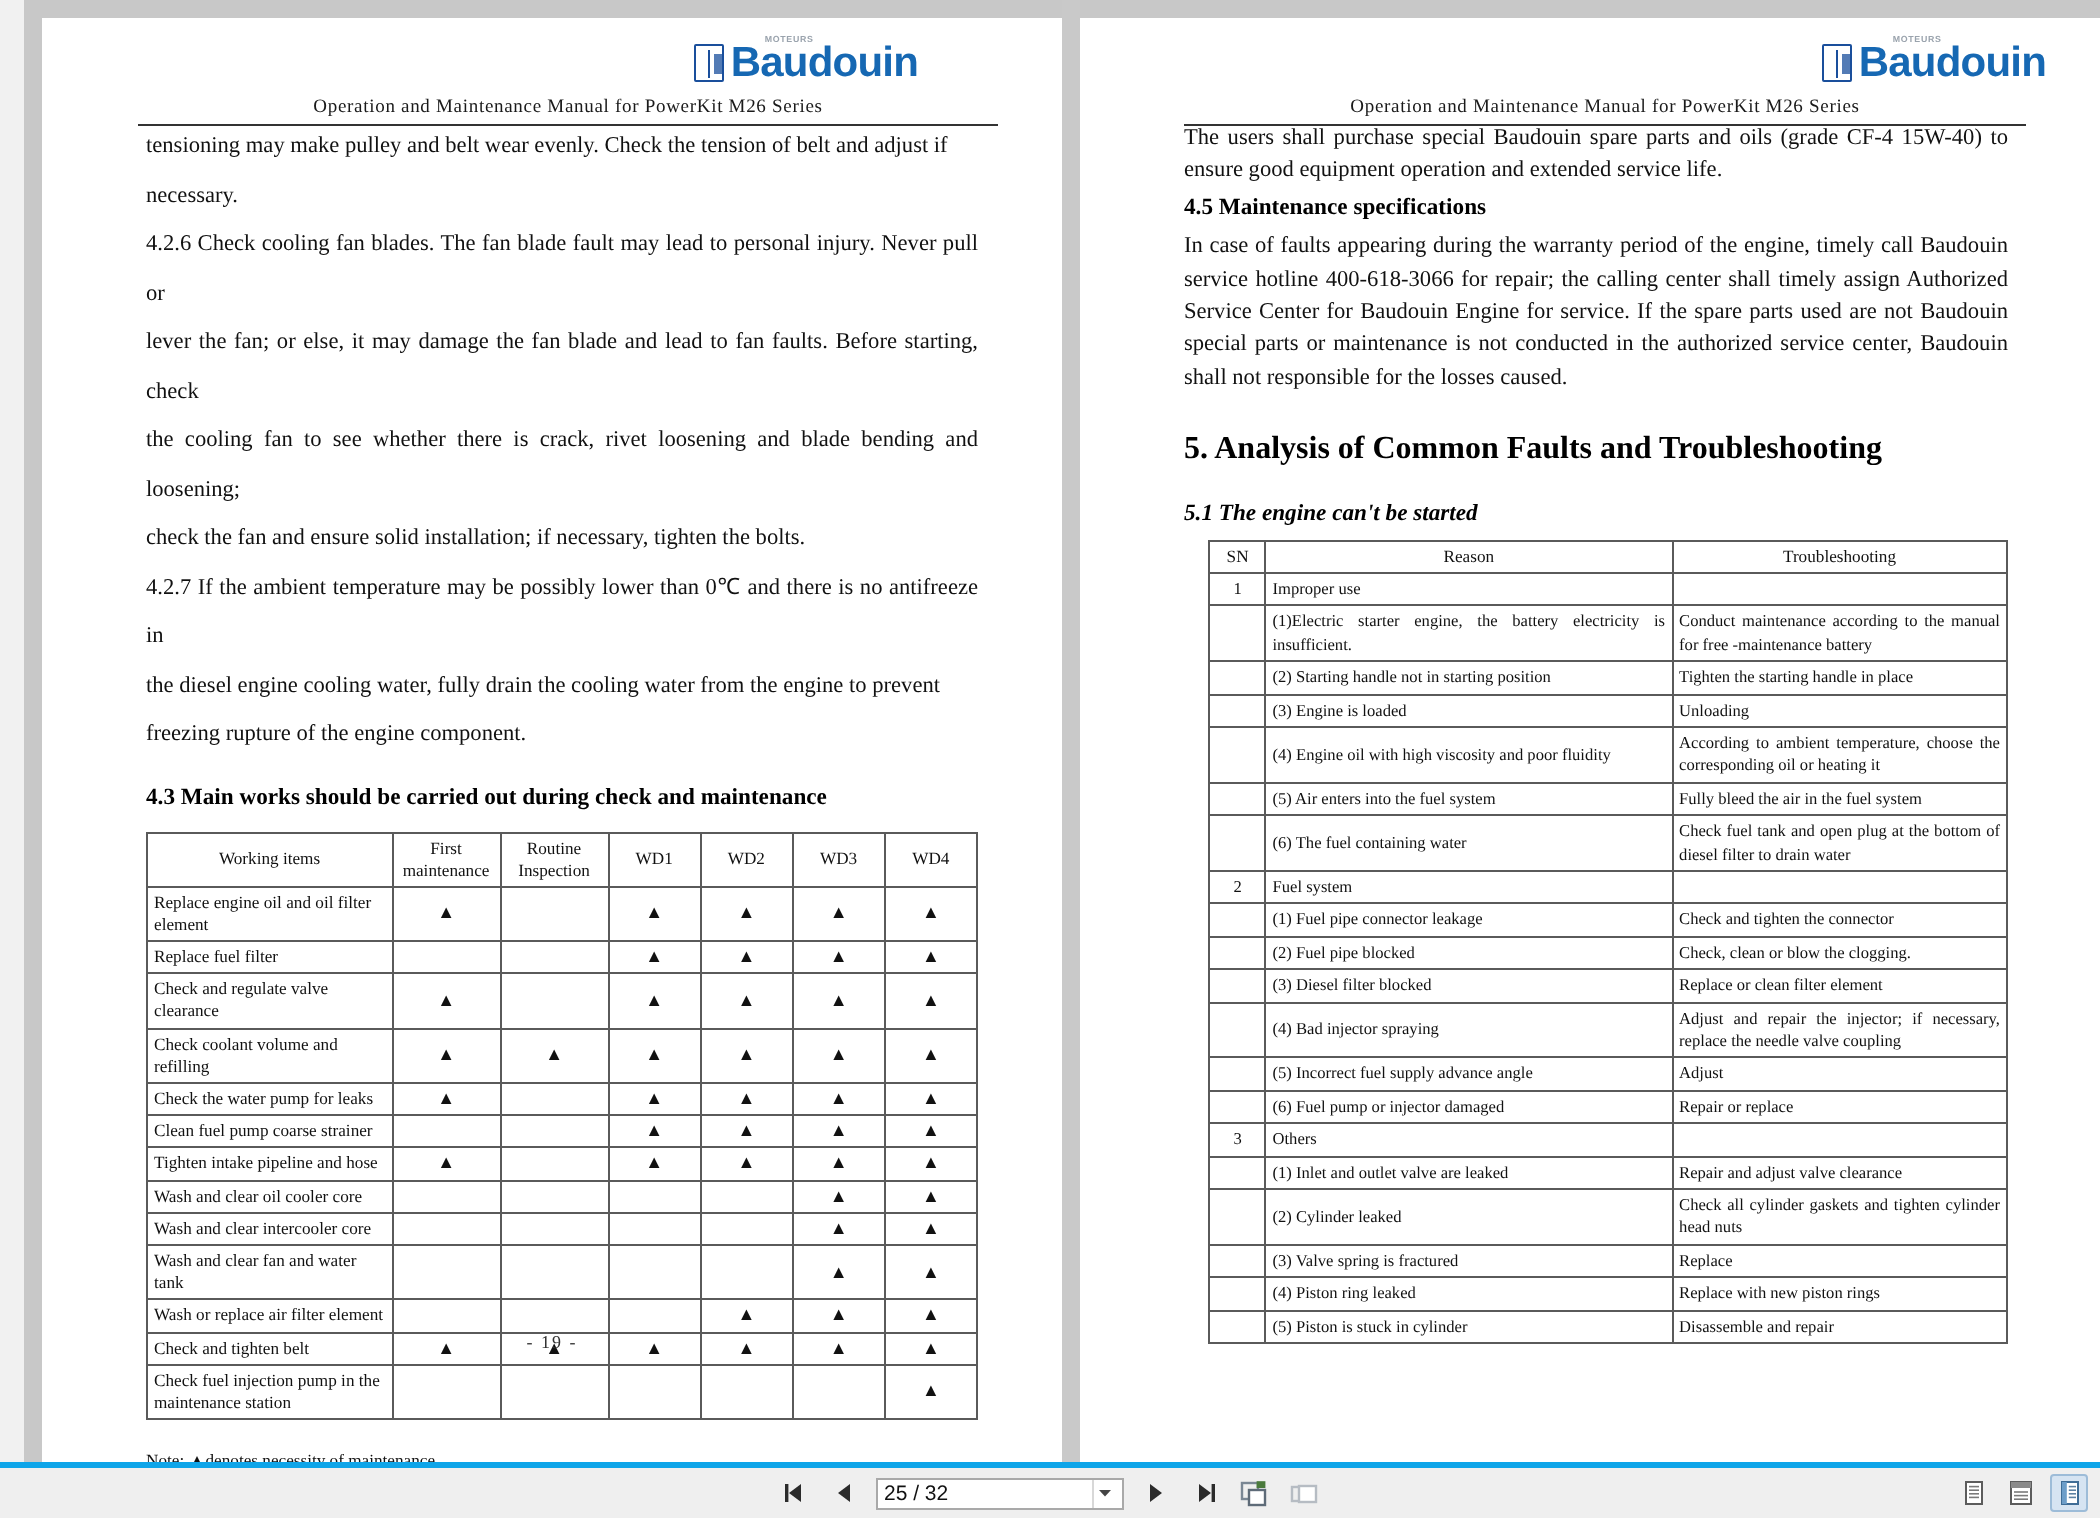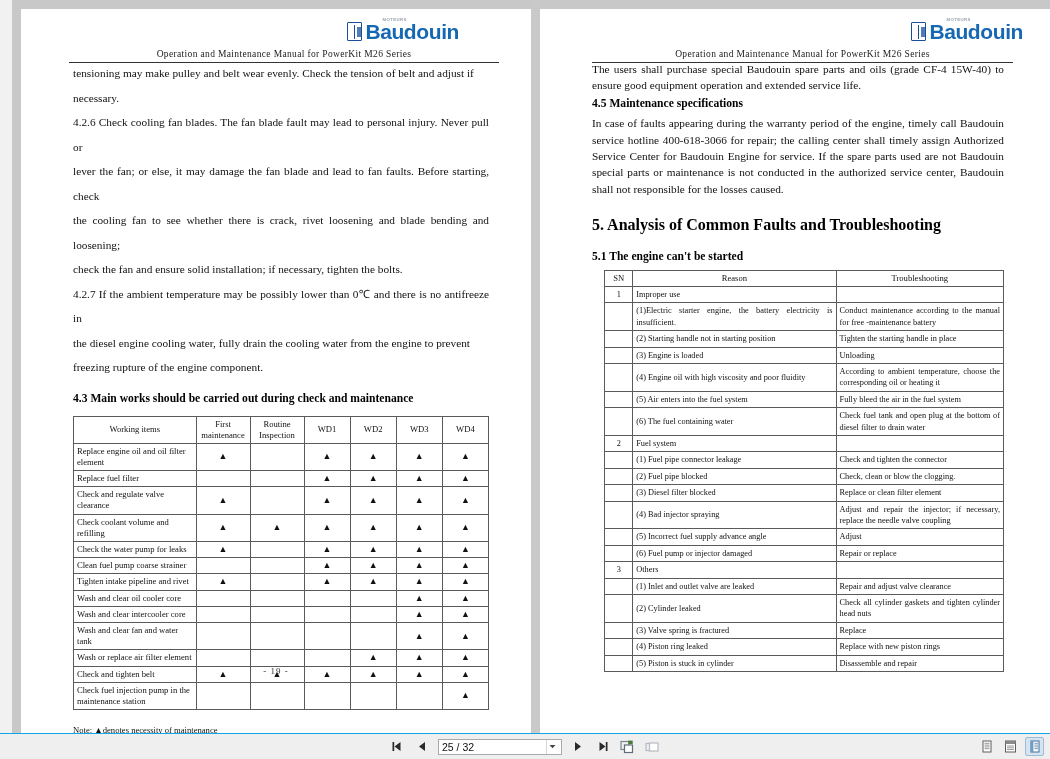--- a/index.html
+++ b/index.html
@@ -89,21 +89,21 @@
   .ft td.just{text-align:justify;text-justify:inter-word;}
 
   .pagenum{
     position:absolute;bottom:58px;left:0;right:0;text-align:center;
     font-size:9px;color:#333;letter-spacing:1px;
   }
 
   
   .toolbar{
     position:absolute;left:0;bottom:0;width:1050px;height:25px;
-    background:#efefef;border-top:1px solid #0ea5e9;
+    background:#efefef;border-top:3px solid #0ea5e9;
     display:flex;align-items:center;
   }
   .tb-center{
     position:absolute;left:0;right:0;display:flex;align-items:center;
     justify-content:center;gap:6px;
   }
   .tb-right{position:absolute;right:6px;display:flex;align-items:center;gap:5px;}
   .ibtn{
     width:17px;height:17px;display:flex;align-items:center;justify-content:center;
     color:#3c3c3c;cursor:default;border:1px solid transparent;border-radius:2px;
@@ -228,21 +228,21 @@
                 <tr>
                   <td class="item">Clean fuel pump coarse strainer</td>
                   <td class="mark"></td>
                   <td class="mark"></td>
                   <td class="mark">▲</td>
                   <td class="mark">▲</td>
                   <td class="mark">▲</td>
                   <td class="mark">▲</td>
                 </tr>
                 <tr>
-                  <td class="item">Tighten intake pipeline and rivet</td>
+                  <td class="item">Tighten intake pipeline and hose</td>
                   <td class="mark">▲</td>
                   <td class="mark"></td>
                   <td class="mark">▲</td>
                   <td class="mark">▲</td>
                   <td class="mark">▲</td>
                   <td class="mark">▲</td>
                 </tr>
                 <tr>
                   <td class="item">Wash and clear oil cooler core</td>
                   <td class="mark"></td>
@@ -324,21 +324,21 @@
         </div>
 
         <div class="runhead" style="left:52px;right:40px;">Operation  and  Maintenance  Manual  for  PowerKit  M26  Series</div>
 
         <div class="body-col" style="left:52px;width:412px;">
           <div class="p" style="line-height:16.2px;">The users shall purchase special Baudouin spare parts and oils (grade CF-4 15W-40) to ensure good equipment operation and extended service life.</div>
           <div class="h" style="margin:1px 0 1px;">4.5 Maintenance specifications</div>
           <div class="p" style="line-height:16.3px;">In case of faults appearing during the warranty period of the engine, timely call Baudouin service hotline 400-618-3066 for repair; the calling center shall timely assign Authorized Service Center for Baudouin Engine for service. If the spare parts used are not Baudouin special parts or maintenance is not conducted in the authorized service center, Baudouin shall not responsible for the losses caused.</div>
 
           <div class="h-big">5. Analysis of Common Faults and Troubleshooting</div>
-          <div class="h" style="margin:0 0 3px;">5.1 The engine can't be started</div>
+          <div class="h" style="margin:0 0 3px;font-style:italic;">5.1 The engine can't be started</div>
 
           <table class="tbl ft" style="width:97%;margin-left:3%;">
             <colgroup>
                 <col style="width:7%">
                 <col style="width:51%">
                 <col style="width:42%">
               </colgroup>
             <thead>
                 <tr id="ft-head">
                   <th>SN</th>

